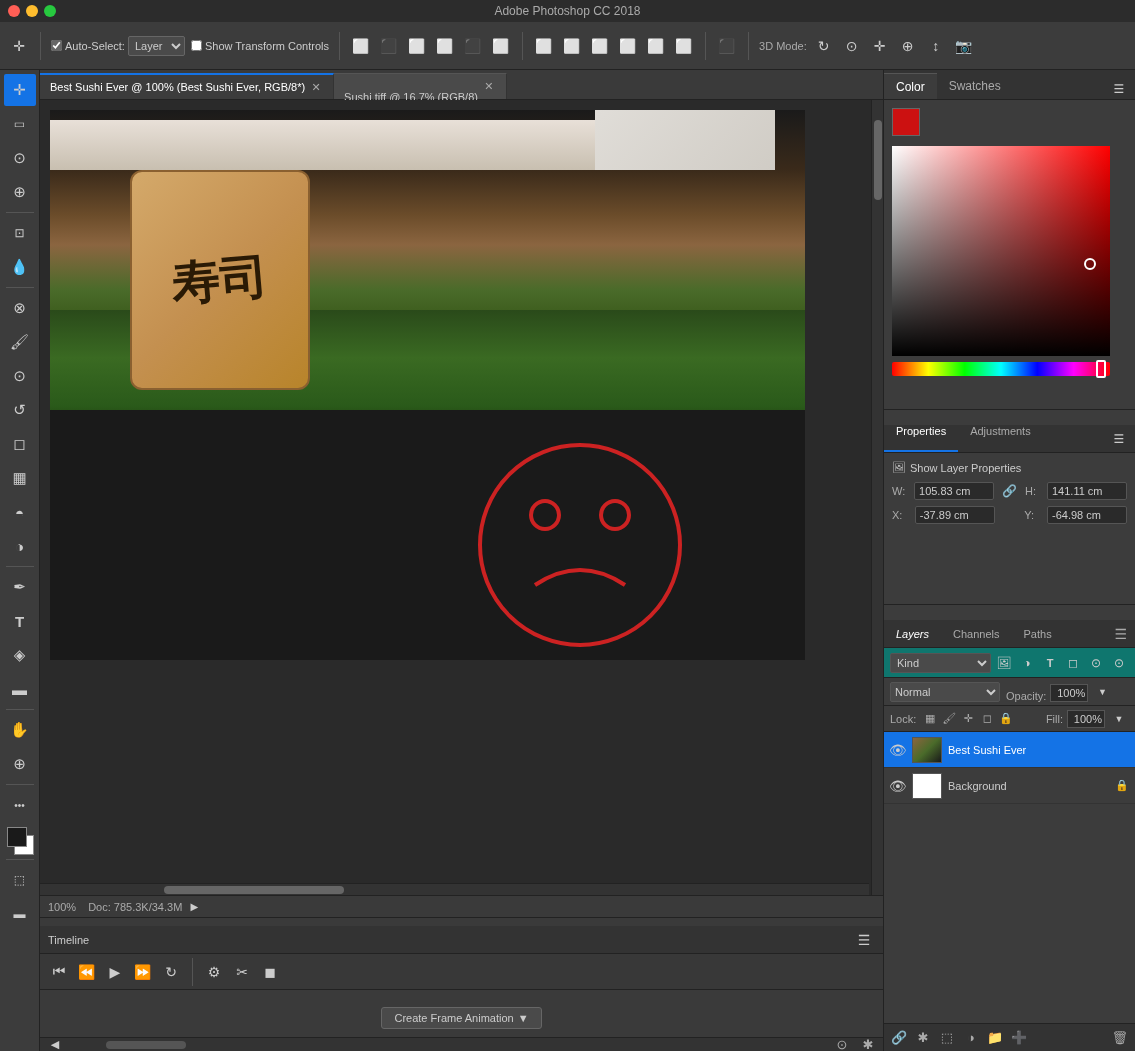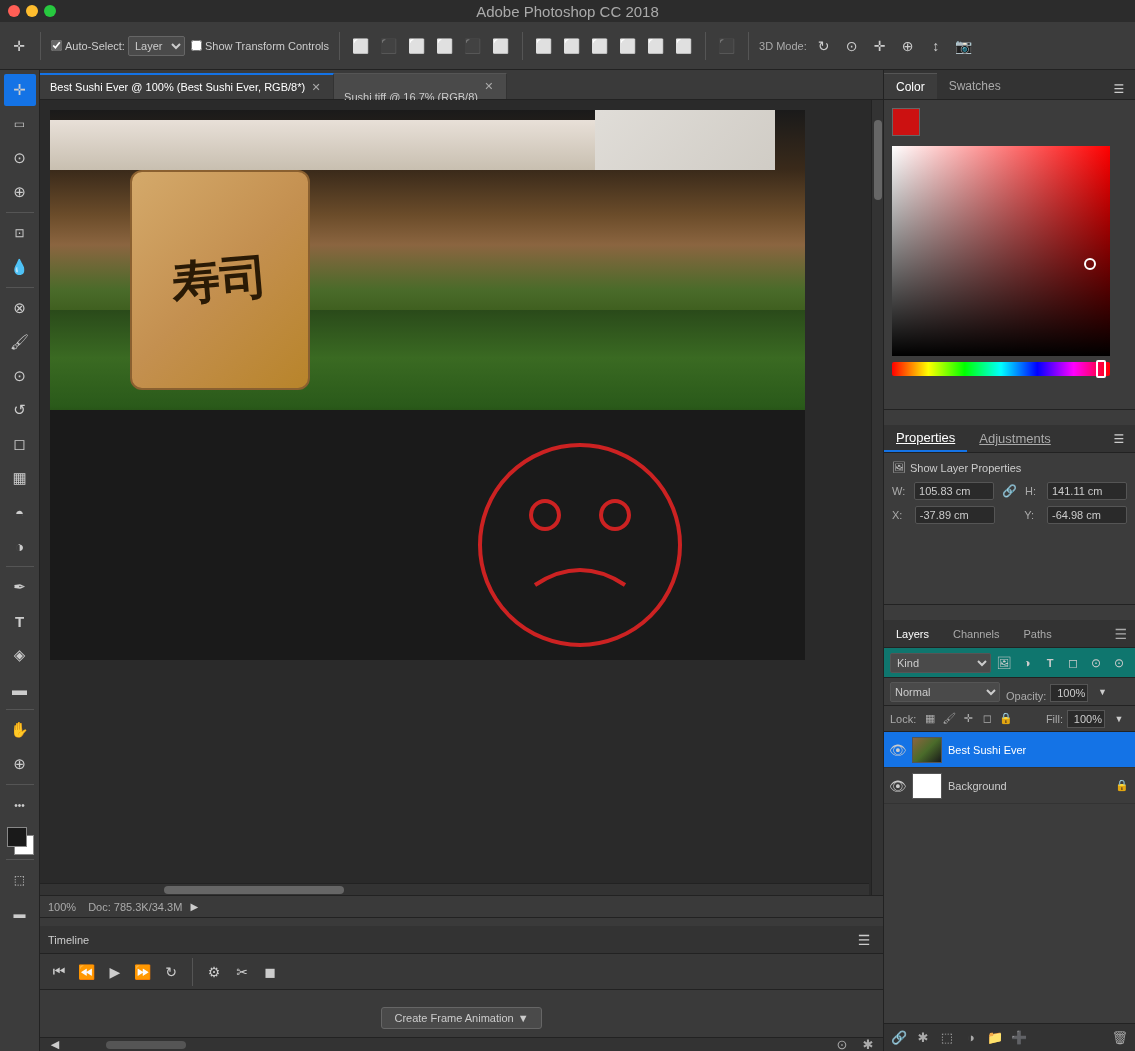--- a/index.html
+++ b/index.html
@@ -36,21 +36,21 @@
       height: 12px;
       border-radius: 50%;
       border: none;
       cursor: pointer;
     }
     .wc-close { background: #ff5f56; }
     .wc-min { background: #ffbd2e; }
     .wc-max { background: #27c93f; }
     #app-title {
       color: #aaa;
-      font-size: 15px;
+      font-size: 12px;
     }
 
     
     #toolbar {
       width: 100%;
       height: 48px;
       background: #3c3c3c;
       border-bottom: 1px solid #222;
       display: flex;
       align-items: center;
@@ -521,25 +521,23 @@
       height: 28px;
       background: #333;
       display: flex;
       align-items: center;
       border-bottom: 1px solid #222;
     }
     .prop-tab {
       padding: 0 12px;
       height: 100%;
       display: flex;
-      align-items: center;
-      font-size: 13px;
-      cursor: pointer;
-      color: #aaa;
-      text-decoration: underline;
+      font-size: 11px;
+      cursor: pointer;
+      color: #aaa;
     }
     .prop-tab.active { color: #fff; border-bottom: 2px solid #1473e6; }
     #properties-content {
       padding: 8px;
     }
     .prop-section-title {
       display: flex;
       align-items: center;
       gap: 4px;
       font-size: 11px;
@@ -587,21 +585,21 @@
     }
     .layer-tab {
       padding: 0 12px;
       height: 100%;
       display: flex;
       align-items: center;
       font-size: 11px;
       cursor: pointer;
       color: #aaa;
     }
-    .layer-tab.active { color: #fff; }
+    .layer-tab.active { color: #fff; font-style: italic; }
     #layers-menu-icon {
       position: absolute;
       right: 8px;
       color: #aaa;
       cursor: pointer;
       font-size: 14px;
     }
     #layers-toolbar {
       height: 30px;
       background: #0f766e;

